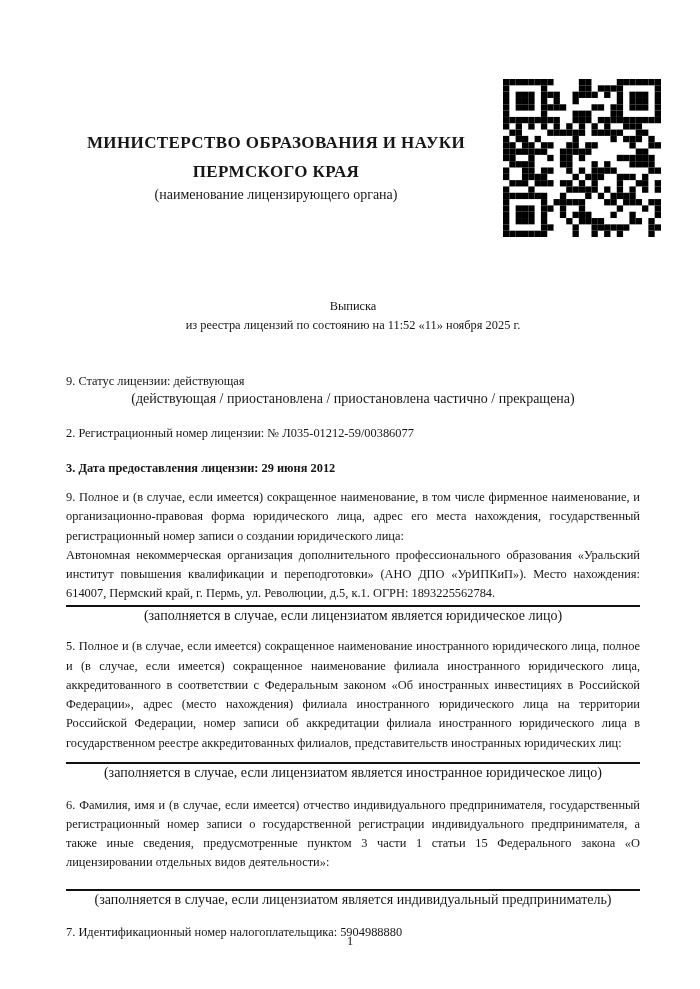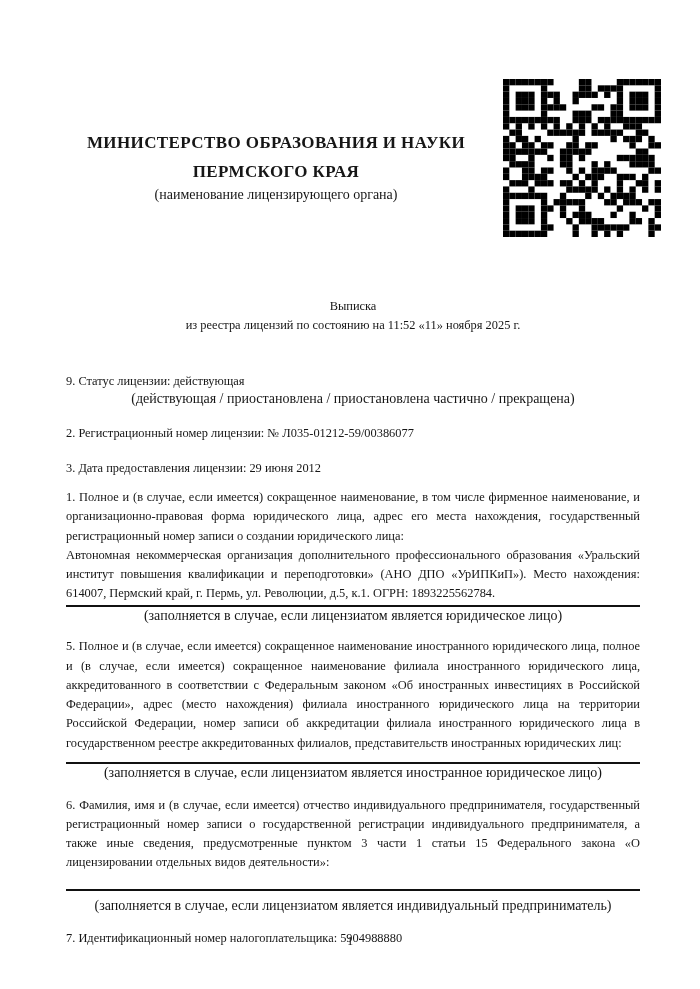--- a/index.html
+++ b/index.html
@@ -72,30 +72,30 @@
   }
   .rule {
     border: 0;
     border-top: 2px solid #111;
     margin: 0;
   }
 
   .item1 { margin-top: 36px; }
   .item1 .center-caption { margin-top: 1px; }
   .item2 { margin-top: 19px; }
-  .item3 { margin-top: 15px; }
+  .item3 { margin-top: 15px; font-weight: bold; }
   .item4 { margin-top: 10px; }
   .item4 .rule { margin-top: 1px; }
   .item4 .center-caption { margin-top: 2px; }
   .item5 { margin-top: 15px; }
   .item5 .rule { margin-top: 9px; }
   .item5 .center-caption { margin-top: 2px; }
   .item6 { margin-top: 16px; }
   .item6 .rule { margin-top: 16px; }
-  .item6 .center-caption { margin-top: 8px; }
+  .item6 .center-caption { margin-top: 2px; }
   .item7 { margin-top: 17px; }
 
   .page-number {
     position: absolute;
     bottom: 40px;
     left: 0;
     width: 700px;
     text-align: center;
     font-size: 12.4px;
   }
@@ -460,21 +460,21 @@
 
     <div class="item2">
       <div class="para">2. Регистрационный номер лицензии: № Л035-01212-59/00386077</div>
     </div>
 
     <div class="item3">
       <div class="para">3. Дата предоставления лицензии: 29 июня 2012</div>
     </div>
 
     <div class="item4">
-      <div class="para">1. Полное и (в случае, если имеется) сокращенное наименование, в том числе фирменное наименование, и организационно-правовая форма юридического лица, адрес его места нахождения, государственный регистрационный номер записи о создании юридического лица:</div>
+      <div class="para">9. Полное и (в случае, если имеется) сокращенное наименование, в том числе фирменное наименование, и организационно-правовая форма юридического лица, адрес его места нахождения, государственный регистрационный номер записи о создании юридического лица:</div>
       <div class="para">Автономная некоммерческая организация дополнительного профессионального образования «Уральский институт повышения квалификации и переподготовки» (АНО ДПО «УрИПКиП»). Место нахождения: 614007, Пермский край, г. Пермь, ул. Революции, д.5, к.1. ОГРН: 1893225562784.</div>
       <hr class="rule">
       <div class="center-caption">(заполняется в случае, если лицензиатом является юридическое лицо)</div>
     </div>
 
     <div class="item5">
       <div class="para">5. Полное и (в случае, если имеется) сокращенное наименование иностранного юридического лица, полное и (в случае, если имеется) сокращенное наименование филиала иностранного юридического лица, аккредитованного в соответствии с Федеральным законом «Об иностранных инвестициях в Российской Федерации», адрес (место нахождения) филиала иностранного юридического лица на территории Российской Федерации, номер записи об аккредитации филиала иностранного юридического лица в государственном реестре аккредитованных филиалов, представительств иностранных юридических лиц:</div>
       <hr class="rule">
       <div class="center-caption">(заполняется в случае, если лицензиатом является иностранное юридическое лицо)</div>
     </div>

